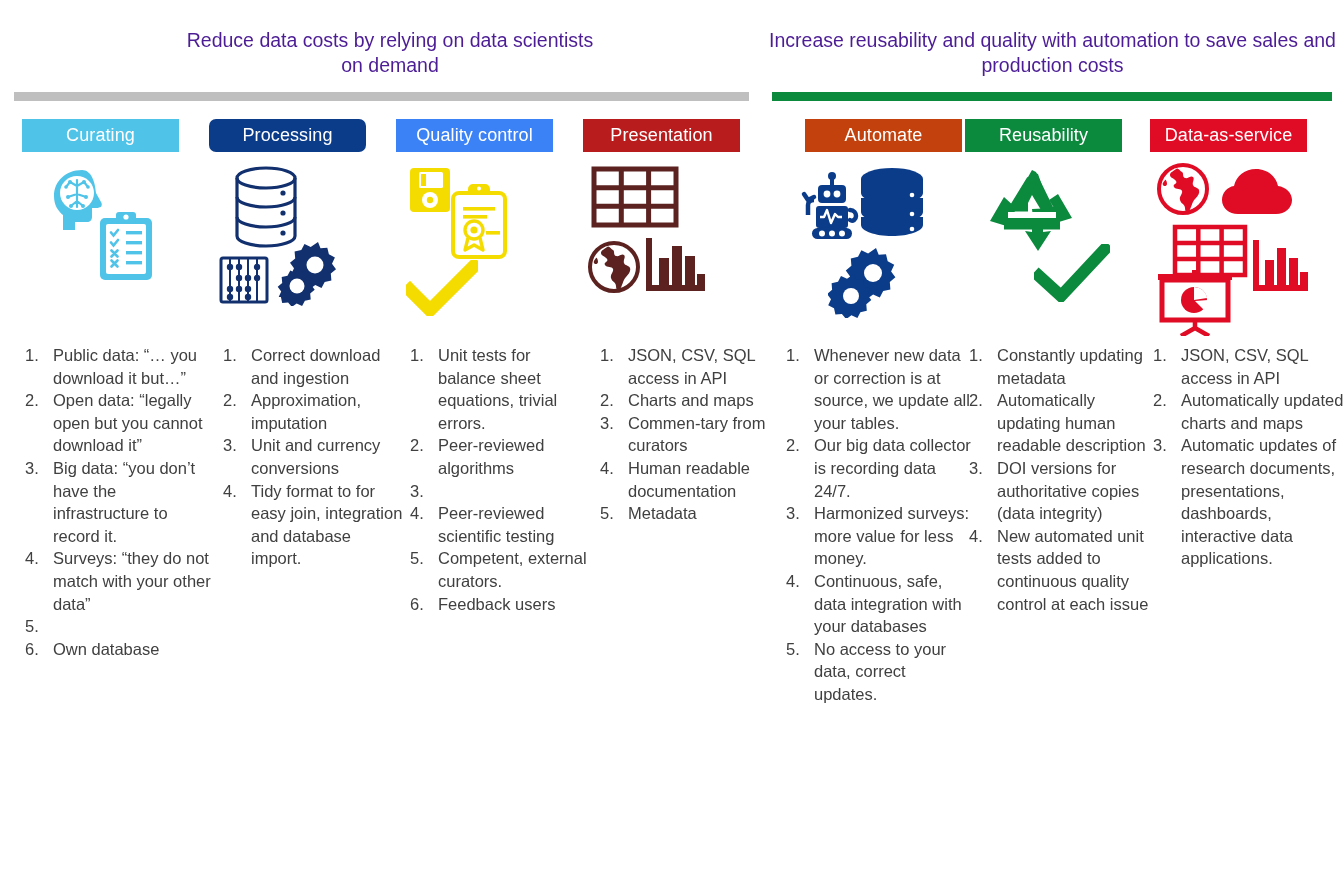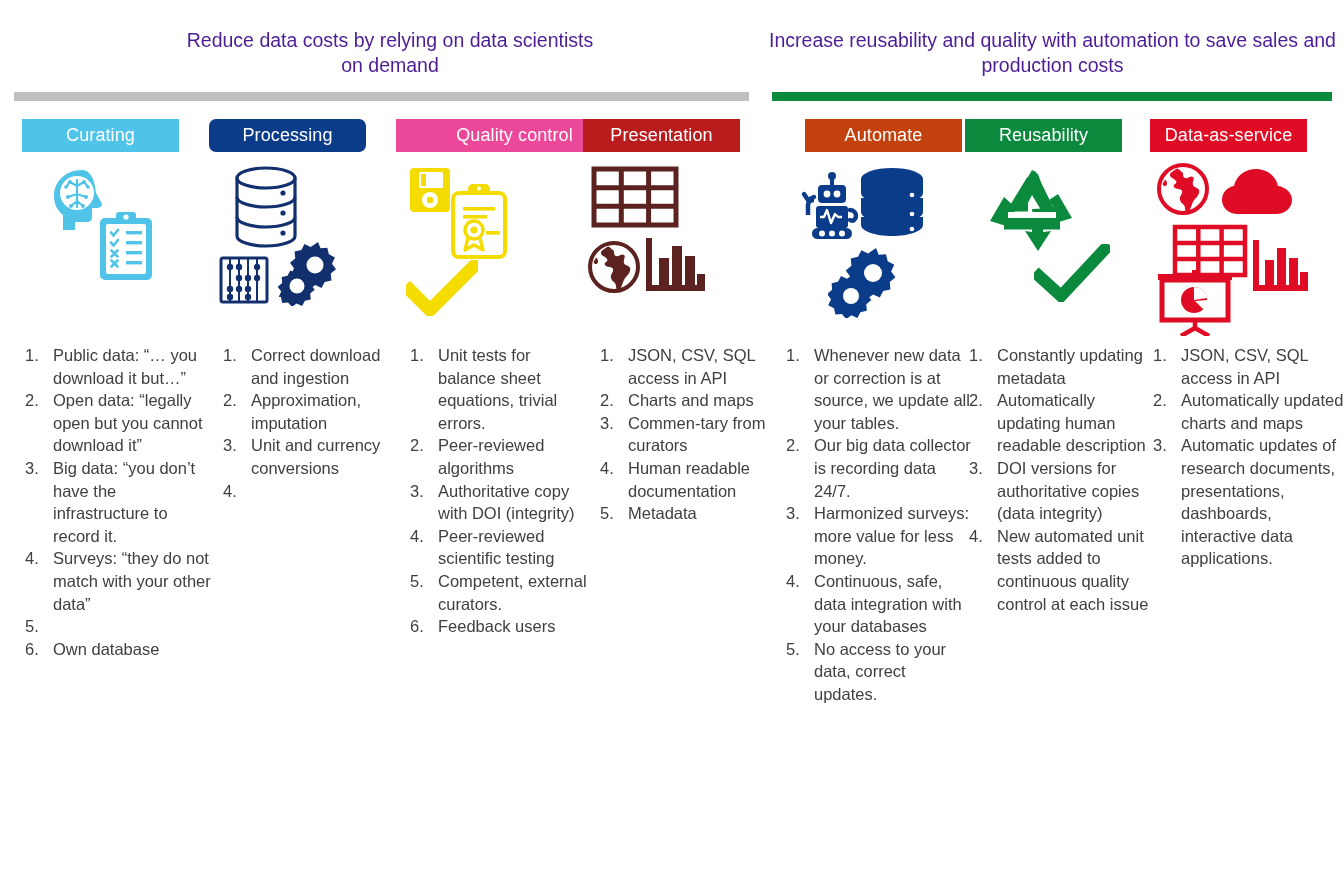--- a/index.html
+++ b/index.html
@@ -85,21 +85,21 @@
 <body>
 
 <div class="section-title" id="title-left">Reduce data costs by relying on data scientists on demand</div>
 <div class="section-title" id="title-right">Increase reusability and quality with automation to save sales and production costs</div>
 
 <div class="rule" id="rule-left" style="background: rgb(191, 191, 191);"></div>
 <div class="rule" id="rule-right" style="background: rgb(11, 138, 61);"></div>
 
 <div class="chip" id="chip-0" style="background: rgb(79, 195, 232); left: 22px; width: 157px;">Curating</div>
 <div class="chip" id="chip-1" style="background: rgb(11, 60, 138); left: 209px; width: 157px; border-radius: 7px;">Processing</div>
-<div class="chip" id="chip-2" style="background: #ec4899; left: 396px; width: 157px; padding-left: 40px;">Quality control</div>
+<div class="chip" id="chip-2" style="background: #3b82f6; left: 396px; width: 157px;">Quality control</div>
 <div class="chip" id="chip-3" style="background: #b91c1c; left: 583px; width: 157px;">Presentation</div>
 <div class="chip" id="chip-4" style="background: #c2410c; left: 781px; width: 157px; margin-left: 24px;">Automate</div>
 <div class="chip" id="chip-5" style="background: rgb(11, 138, 61); left: 965px; width: 157px;">Reusability</div>
 <div class="chip" id="chip-6" style="background: rgb(224, 11, 36); left: 1150px; width: 157px;">Data-as-service</div>
 
 <div class="icon-area" id="icons-0" style="left:22px;width:160px;">
   <svg width="72" height="66" viewBox="0 0 72 66" style="left:24px;top:6px;">
     <path fill="#4FC3E8" d="M36 2C20 2 8 13 8 28c0 9 4 15 9 19v15h12v-8h12c3 0 5-2 5-5v-9h6c3 0 5-3 3-6l-5-9C49 13 45 2 36 2z"></path>
     <circle cx="31" cy="25" r="17" fill="#ffffff"></circle>
     <g stroke="#4FC3E8" stroke-width="2.2" fill="none" stroke-linecap="round">
@@ -365,34 +365,34 @@
     <div class="li">
       <span class="li-num">2.</span>
       <span class="li-txt">Approximation, imputation</span>
     </div>
     <div class="li">
       <span class="li-num">3.</span>
       <span class="li-txt">Unit and currency conversions</span>
     </div>
     <div class="li">
       <span class="li-num">4.</span>
+      <span class="li-txt">Tidy format to for easy join, integration and database import.</span>
     </div>
   </div>
 <div class="col-list" id="list-2" style="left:407px;width:185px;">
     <div class="li">
       <span class="li-num">1.</span>
       <span class="li-txt">Unit tests for balance sheet equations, trivial errors.</span>
     </div>
     <div class="li">
       <span class="li-num">2.</span>
       <span class="li-txt">Peer-reviewed algorithms</span>
     </div>
     <div class="li">
       <span class="li-num">3.</span>
-      <span class="li-txt">Authoritative copy with DOI (integrity)</span>
     </div>
     <div class="li">
       <span class="li-num">4.</span>
       <span class="li-txt">Peer-reviewed scientific testing</span>
     </div>
     <div class="li">
       <span class="li-num">5.</span>
       <span class="li-txt">Competent, external curators.</span>
     </div>
     <div class="li">

